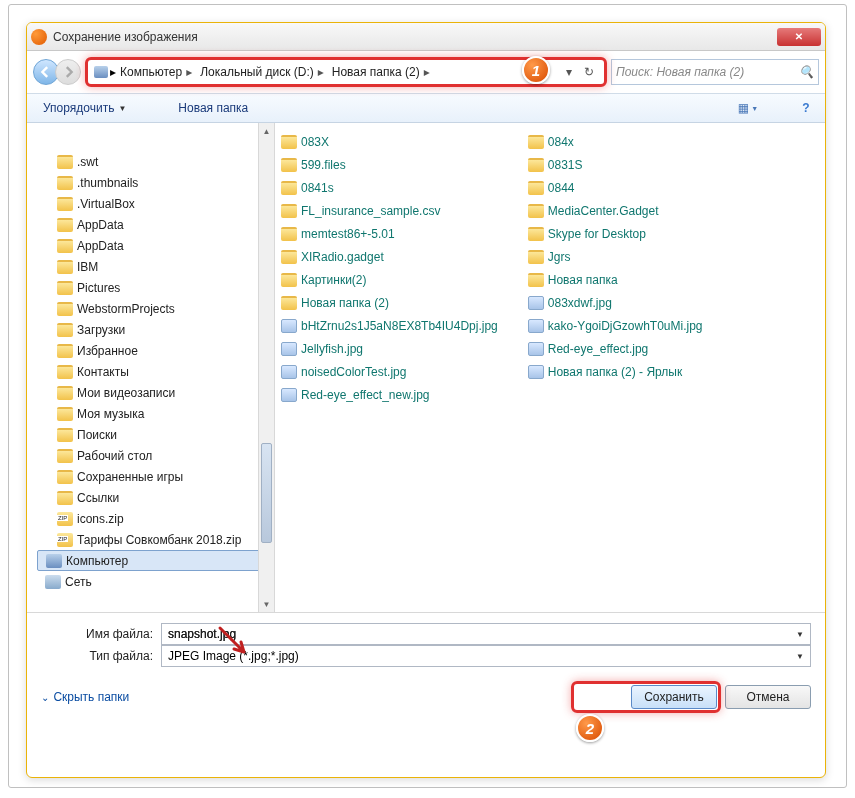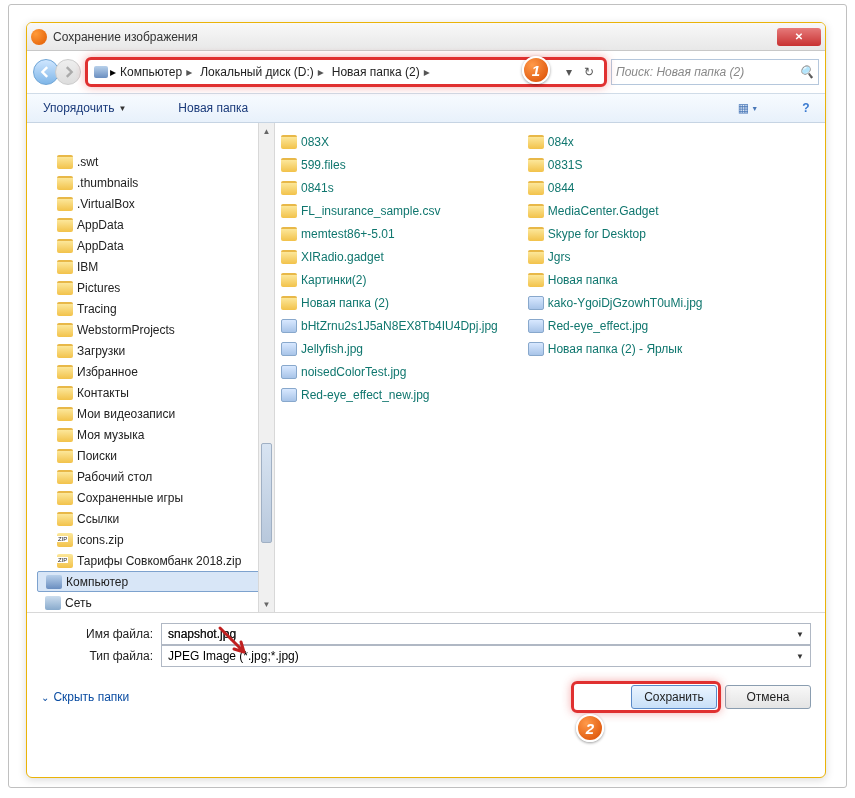--- a/index.html
+++ b/index.html
@@ -179,24 +179,20 @@
           <div class="it">
             <span class="ic folder-ic"></span>
             <span>IBM</span>
           </div>
           <div class="it">
             <span class="ic folder-ic"></span>
             <span>Pictures</span>
           </div>
           <div class="it">
             <span class="ic folder-ic"></span>
-            <span>Tracing</span>
-          </div>
-          <div class="it">
-            <span class="ic folder-ic"></span>
             <span>WebstormProjects</span>
           </div>
           <div class="it">
             <span class="ic folder-ic"></span>
             <span>Загрузки</span>
           </div>
           <div class="it">
             <span class="ic folder-ic"></span>
             <span>Избранное</span>
           </div>
@@ -323,20 +319,24 @@
             <span class="ic folder-ic"></span>
             <span class="nm">Skype for Desktop</span>
           </div>
           <div class="fitem">
             <span class="ic folder-ic"></span>
             <span class="nm">Jgrs</span>
           </div>
           <div class="fitem">
             <span class="ic folder-ic"></span>
             <span class="nm">Новая папка</span>
+          </div>
+          <div class="fitem">
+            <span class="ic jpg-ic"></span>
+            <span class="nm">083xdwf.jpg</span>
           </div>
           <div class="fitem">
             <span class="ic jpg-ic"></span>
             <span class="nm">kako-YgoiDjGzowhT0uMi.jpg</span>
           </div>
           <div class="fitem">
             <span class="ic jpg-ic"></span>
             <span class="nm">Red-eye_effect.jpg</span>
           </div>
           <div class="fitem">

